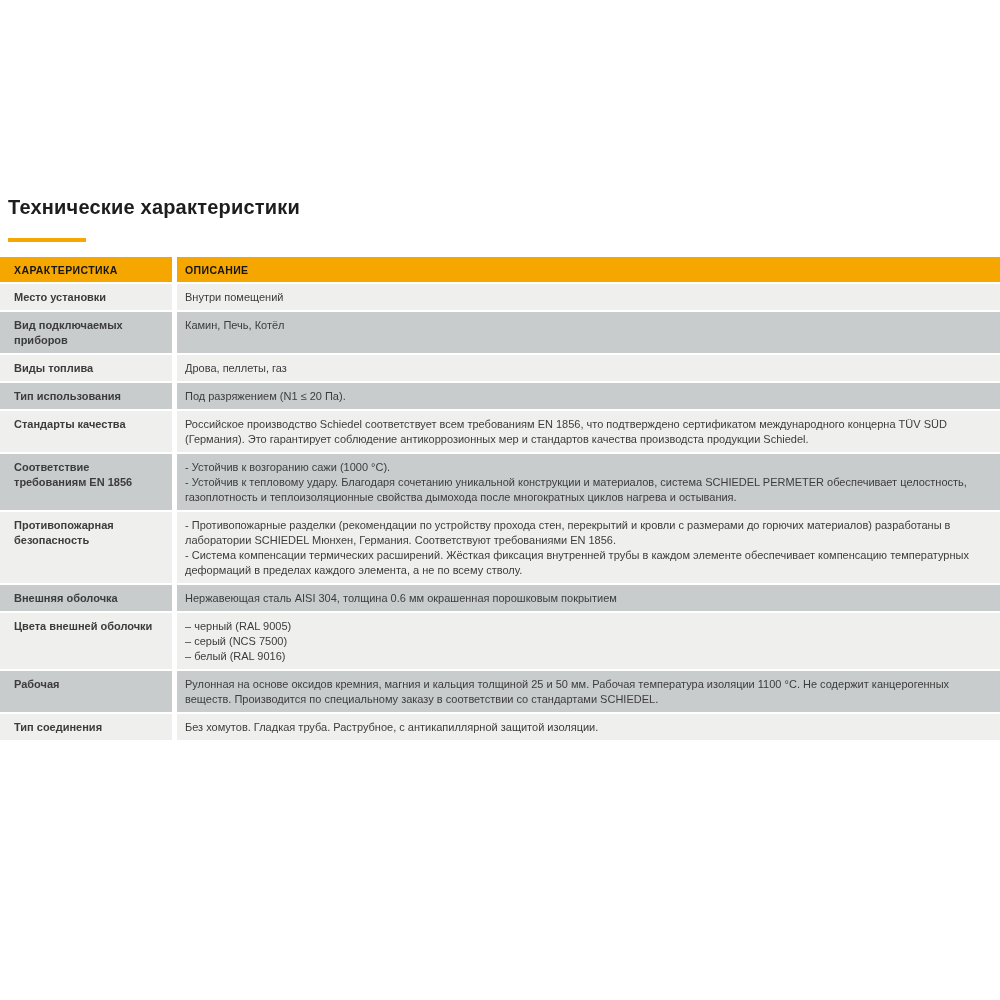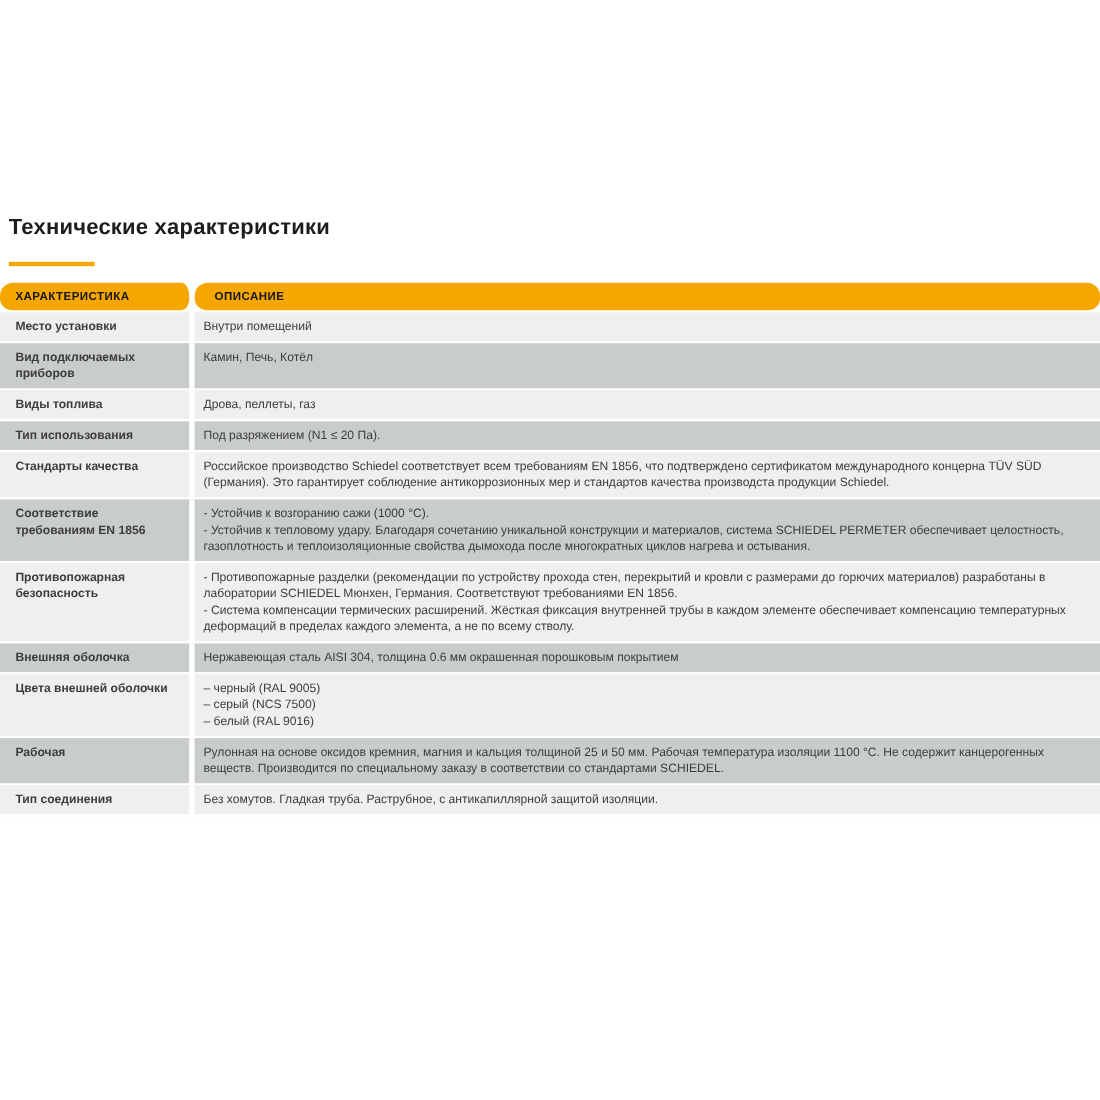--- a/index.html
+++ b/index.html
@@ -53,27 +53,26 @@
     background: #F5A700;
     height: 27px;
     font-size: 10.5px;
     font-weight: bold;
     color: #161616;
     text-align: left;
     vertical-align: middle;
     letter-spacing: 0.4px;
     padding: 0 6px 0 14px;
     border-bottom: 2px solid #ffffff;
-    border-radius: 12px;
   }
   thead th.col-name {
     border-right: 5px solid #ffffff;
   }
   thead th.col-desc {
-    padding-left: 18px;
+    padding-left: 8px;
   }
   tbody td {
     font-size: 11px;
     line-height: 15px;
     color: #3c3c3c;
     vertical-align: top;
     padding: 6px 10px 5px 8px;
     border-bottom: 2px solid #ffffff;
   }
   tbody td.cell-name {

